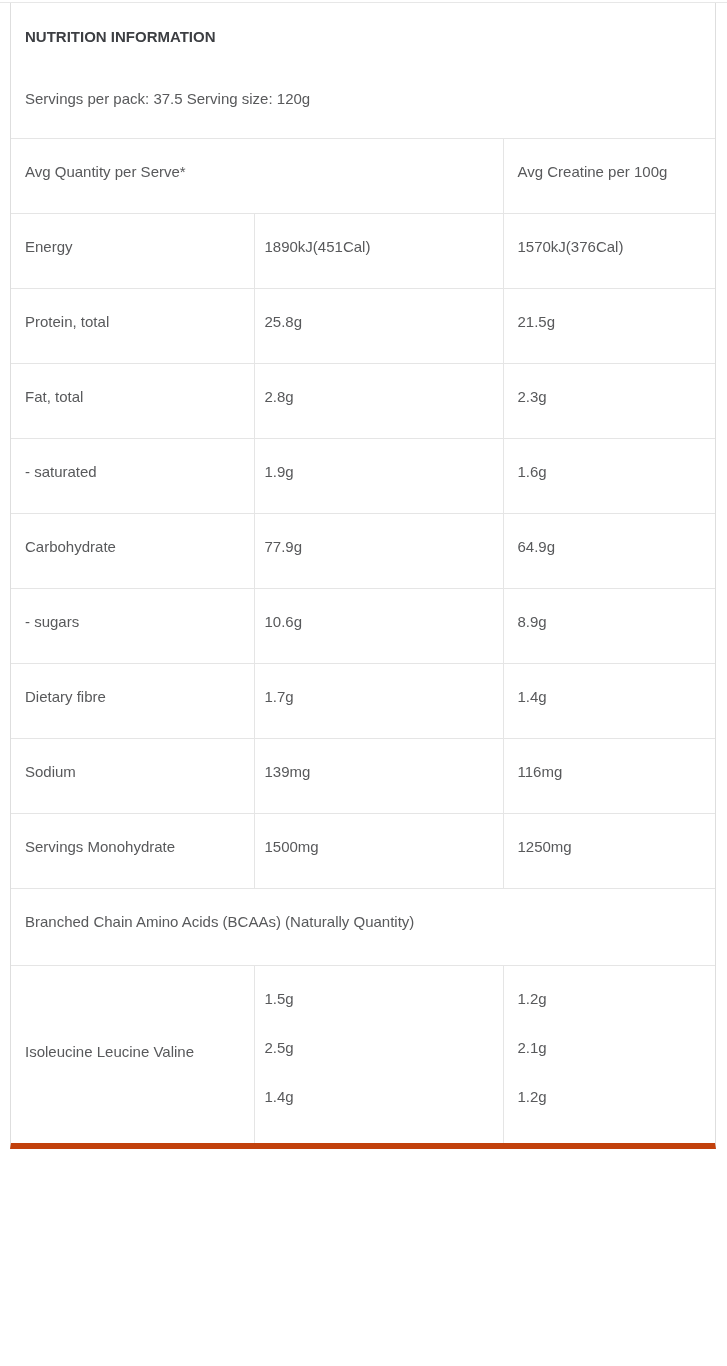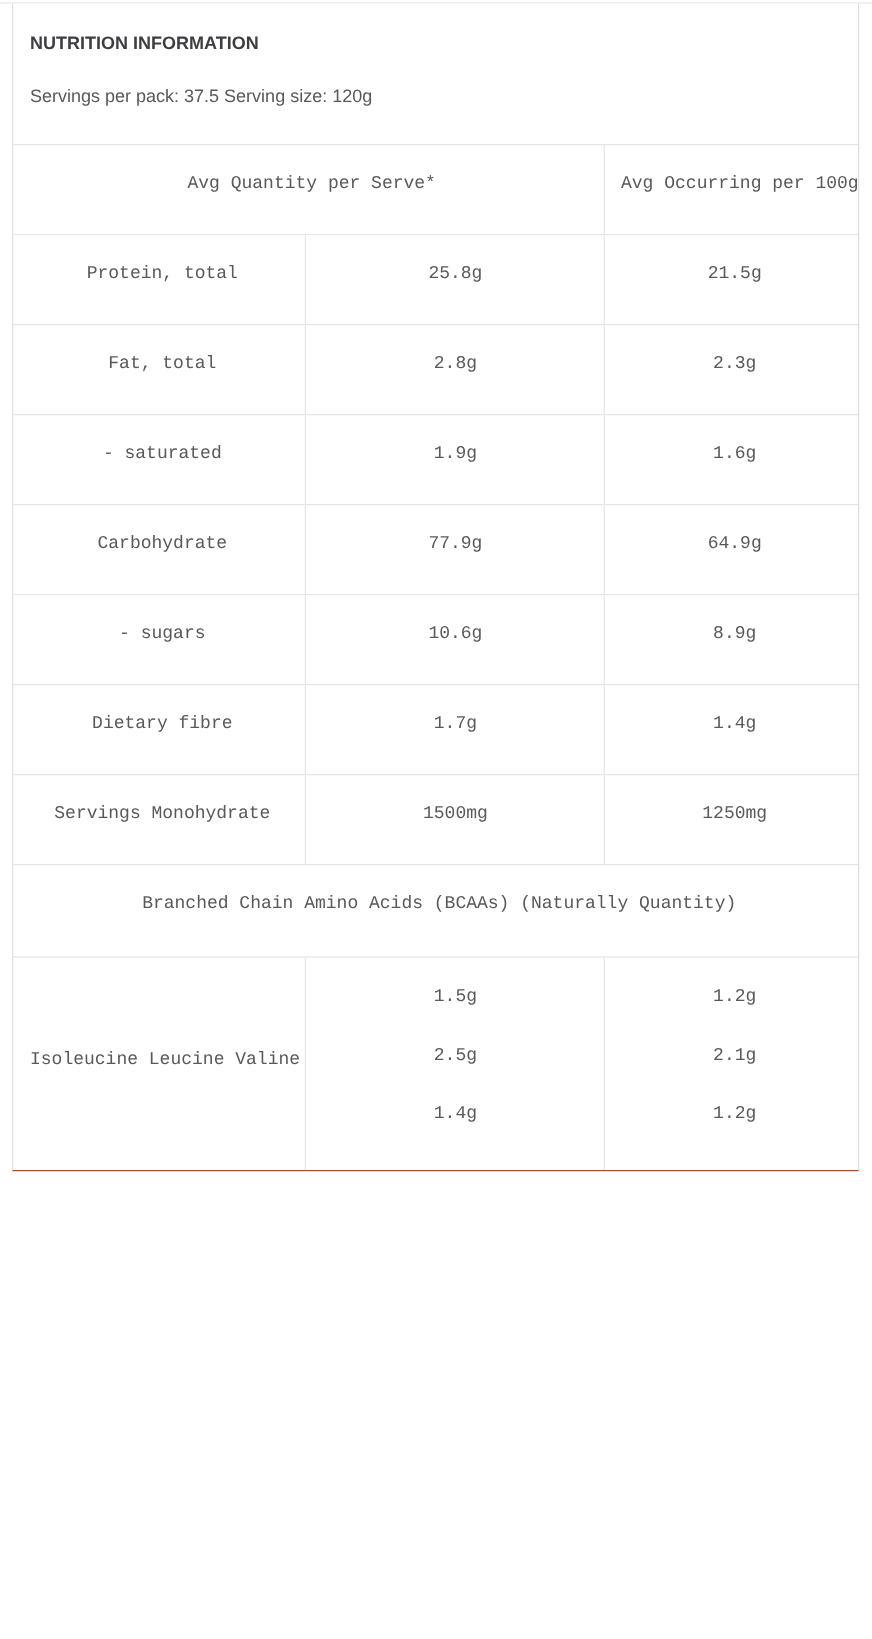--- a/index.html
+++ b/index.html
@@ -17,56 +17,55 @@
     -webkit-font-smoothing: antialiased;
   }
   .top-rule {
     height: 2px;
     border-bottom: 1px solid #e7e7e7;
   }
   .panel {
     margin: 0 11px 0 10px;
     border-left: 1px solid #dedede;
     border-right: 1px solid #dedede;
-    border-bottom: 1px solid #c2410c;
+    border-bottom: 6px solid #c2410c;
     background: #ffffff;
     padding-top: 25px;
   }
   .panel-title {
     margin: 0;
     padding: 0 14px;
     font-size: 15px;
     line-height: 18px;
     font-weight: bold;
     color: #3c3e42;
   }
   .servings-line {
-    margin: 26px 0 0 0;
+    margin: 44px 0 0 0;
     padding: 0 14px;
     line-height: 18px;
   }
   table.nutrition {
     margin-top: 30px;
     width: 100%;
     border-collapse: collapse;
     table-layout: fixed;
   }
   col.c1 { width: 243px; }
   col.c2 { width: 249px; }
   col.c3 { width: auto; }
   th, td {
     border-top: 1px solid #e5e5e5;
     vertical-align: top;
-    text-align: center;
+    text-align: left;
     font-weight: normal;
     line-height: 16px;
     padding: 25px 8px 0 14px;
     overflow: hidden;
     white-space: nowrap;
-    font-family: Liberation Mono, monospace;
   }
   tr.h-row    { height: 75px; }
   tr.data-row { height: 75px; }
   tr.span-row { height: 77px; }
   tr.tall-row { height: 177px; }
   td.vcol, th.vcol { border-left: 1px solid #e5e5e5; }
   td.val { padding-left: 10px; }
   td.mid-label { vertical-align: middle; padding-top: 5px; padding-bottom: 10px; }
   td.stack { }
   .stack div { line-height: 15px; margin-bottom: 34px; }
@@ -86,23 +85,28 @@
   <table class="nutrition">
     <colgroup>
       <col class="c1">
         <col class="c2">
         <col class="c3">
     </colgroup>
 
     <tbody>
         <tr class="h-row">
       <th colspan="2">Avg Quantity per Serve*</th>
-      <th class="vcol">Avg Occurring per 100g</th>
+      <th class="vcol">Avg Creatine per 100g</th>
     </tr>
 
+    <tr class="data-row">
+      <td>Energy</td>
+      <td class="vcol val">1890kJ(451Cal)</td>
+      <td class="vcol">1570kJ(376Cal)</td>
+    </tr>
     <tr class="data-row">
       <td>Protein, total</td>
       <td class="vcol val">25.8g</td>
       <td class="vcol">21.5g</td>
     </tr>
     <tr class="data-row">
       <td>Fat, total</td>
       <td class="vcol val">2.8g</td>
       <td class="vcol">2.3g</td>
     </tr>
@@ -120,20 +124,25 @@
       <td>- sugars</td>
       <td class="vcol val">10.6g</td>
       <td class="vcol">8.9g</td>
     </tr>
     <tr class="data-row">
       <td>Dietary fibre</td>
       <td class="vcol val">1.7g</td>
       <td class="vcol">1.4g</td>
     </tr>
     <tr class="data-row">
+      <td>Sodium</td>
+      <td class="vcol val">139mg</td>
+      <td class="vcol">116mg</td>
+    </tr>
+    <tr class="data-row">
       <td>Servings Monohydrate</td>
       <td class="vcol val">1500mg</td>
       <td class="vcol">1250mg</td>
     </tr>
 
     <tr class="span-row">
       <td colspan="3">Branched Chain Amino Acids (BCAAs) (Naturally Quantity)</td>
     </tr>
 
     <tr class="tall-row">

